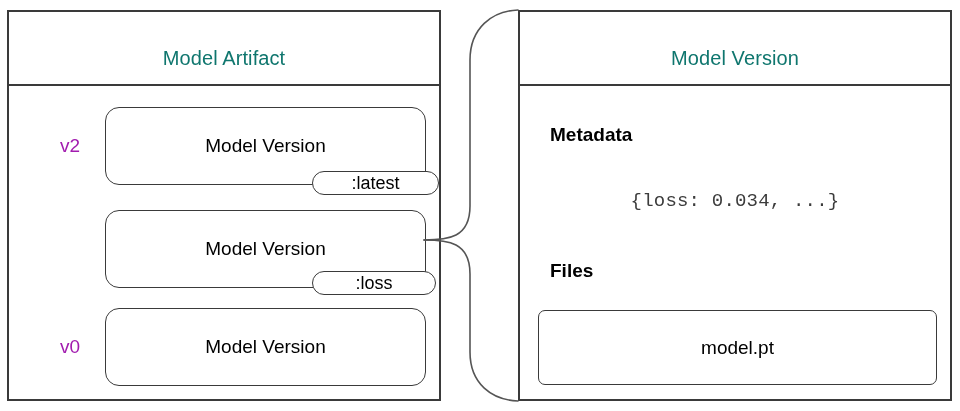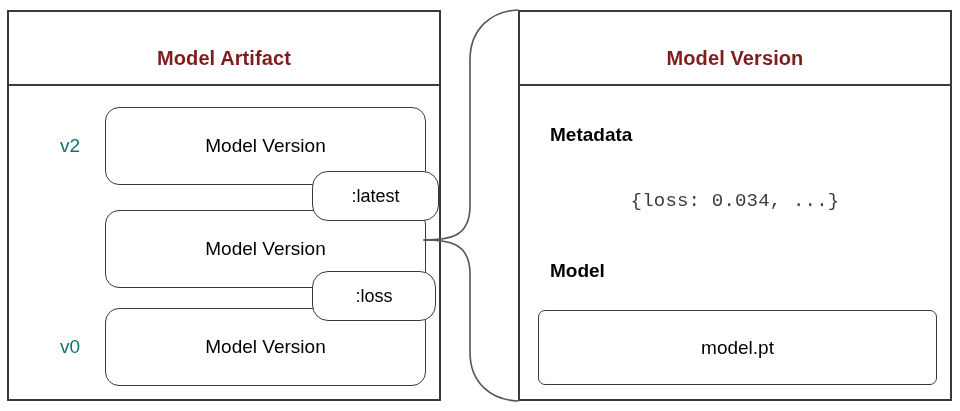--- a/index.html
+++ b/index.html
@@ -47,23 +47,23 @@
     width: 100%;
     height: 74px;
     border-bottom: 2px solid #3a3a3a;
     box-sizing: border-box;
     display: flex;
     align-items: center;
     justify-content: center;
   }
   .panel-title {
     font-size: 20px;
-    font-weight: bold;
+    font-weight: normal;
     letter-spacing: 0.1px;
-    color: #7f1d1d;
+    color: #0f766e;
     margin-top: 20px;
   }
   .panel-body {
     position: absolute;
     left: 0;
     top: 74px;
     width: 100%;
     height: 315px;
   }
   .version-row {
@@ -75,21 +75,21 @@
   .version-label {
     position: absolute;
     left: 41px;
     top: 0;
     width: 40px;
     height: 100%;
     display: flex;
     align-items: center;
     justify-content: center;
     font-size: 19px;
-    color: #0f766e;
+    color: #a21caf;
   }
   .rounded-box {
     position: absolute;
     border: 1.3px solid #3a3a3a;
     border-radius: 14px;
     background: #ffffff;
     box-sizing: border-box;
     display: flex;
     align-items: center;
     justify-content: center;
@@ -106,21 +106,21 @@
     position: absolute;
     border: 1.3px solid #3a3a3a;
     border-radius: 16px;
     background: #ffffff;
     box-sizing: border-box;
     display: flex;
     align-items: center;
     justify-content: center;
     font-size: 18px;
     color: #000000;
-    height: 50px;
+    height: 24px;
     z-index: 5;
   }
   #tag-latest {
     left: 303px;
     top: 85px;
     width: 127px;
   }
   #tag-best {
     left: 303px;
     top: 185px;
@@ -212,21 +212,21 @@
   <div class="panel" id="version-panel">
     <div class="panel-header">
       <span class="panel-title">Model Version</span>
     </div>
     <div class="panel-body">
 
       <div class="section-heading" id="metadata-heading">Metadata</div>
 
       <div id="metadata-value">{loss: 0.034, ...}</div>
 
-      <div class="section-heading" id="files-heading">Model</div>
+      <div class="section-heading" id="files-heading">Files</div>
 
       <div class="rounded-box" id="file-box">
         <span>model.pt</span>
       </div>
 
     </div>
   </div>
 
   <svg id="brace" viewBox="0 0 960 411">
     <g fill="none" stroke="#555555" stroke-width="1.6" stroke-linecap="round">

